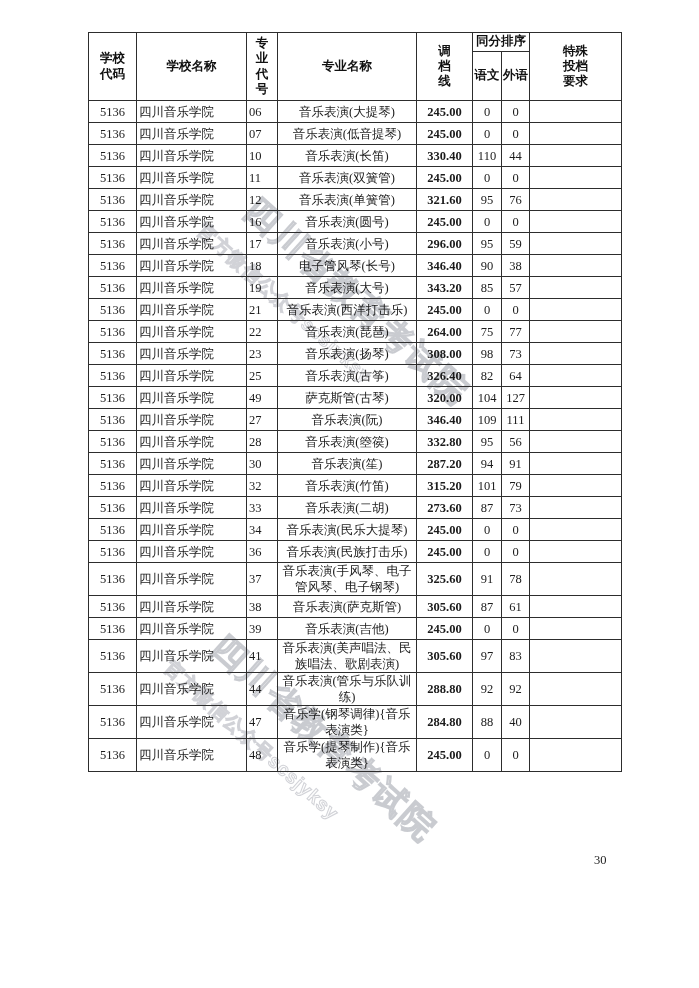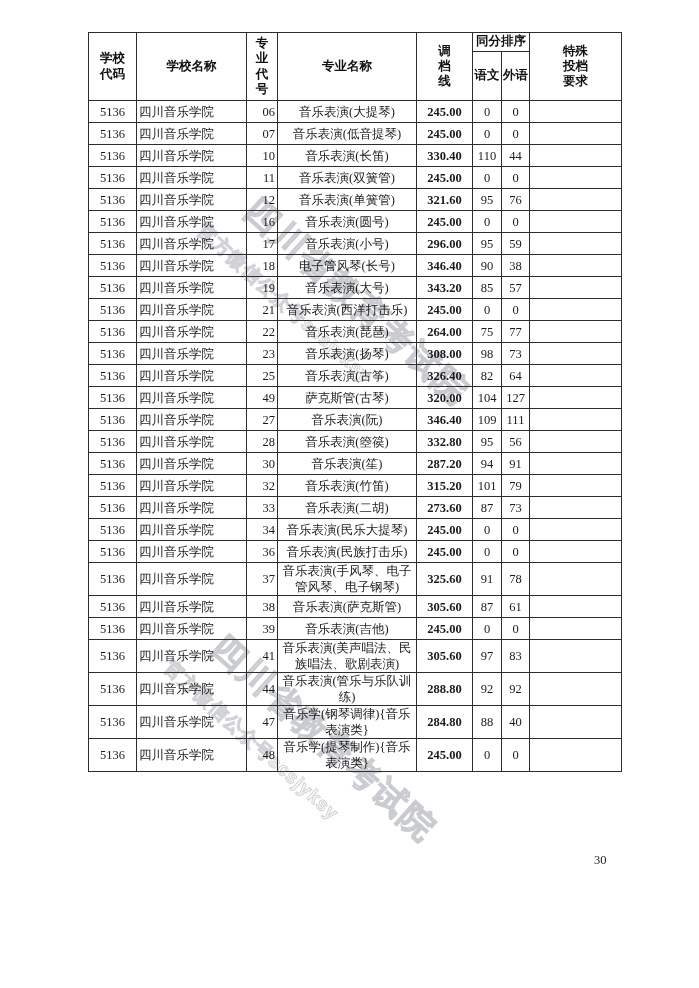--- a/index.html
+++ b/index.html
@@ -52,21 +52,21 @@
   tr.h-top{height:19px;}
   tr.h-bottom{height:49px;}
   th.v4{line-height:1.08;font-size:12.5px;}
   table.score td{
     font-size:12.5px;color:#1b1b1b;
     vertical-align:middle;padding:0 2px;line-height:16px;
   }
   tbody tr{height:22px;}
   td.c-code{text-align:center;margin-top:17px;}
   td.c-school{text-align:left;padding-left:5px;font-family:Liberation Serif, serif;}
-  td.c-mcode{text-align:right;}
+  td.c-mcode{text-align:left;}
   td.c-major{text-align:center;padding:3px 2px 3px 3px;}
   td.c-score{text-align:center;font-weight:bold;font-size:13px;color:#000;}
   td.c-num{text-align:center;}
   td.c-special{}
 
   
   .page-number{
     position:absolute;left:594px;top:853px;z-index:2;
     font-size:12.5px;color:#222;
     font-family:"Liberation Serif","DejaVu Serif",serif;

